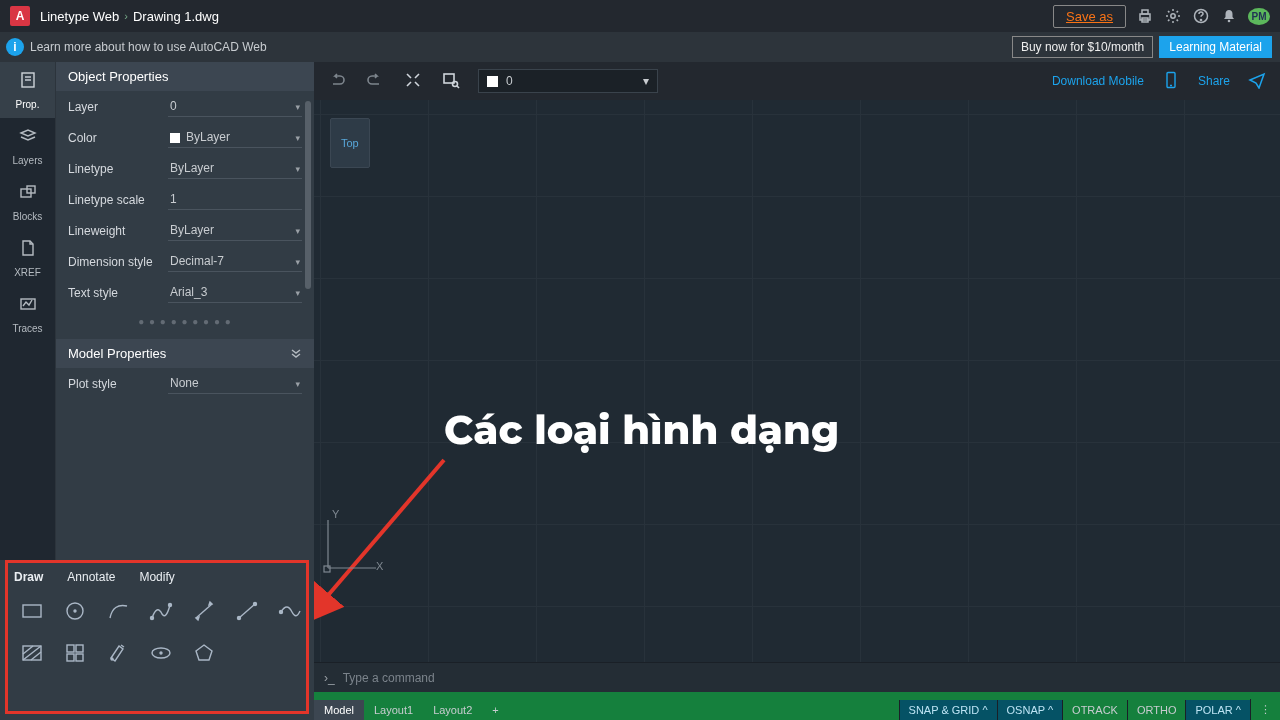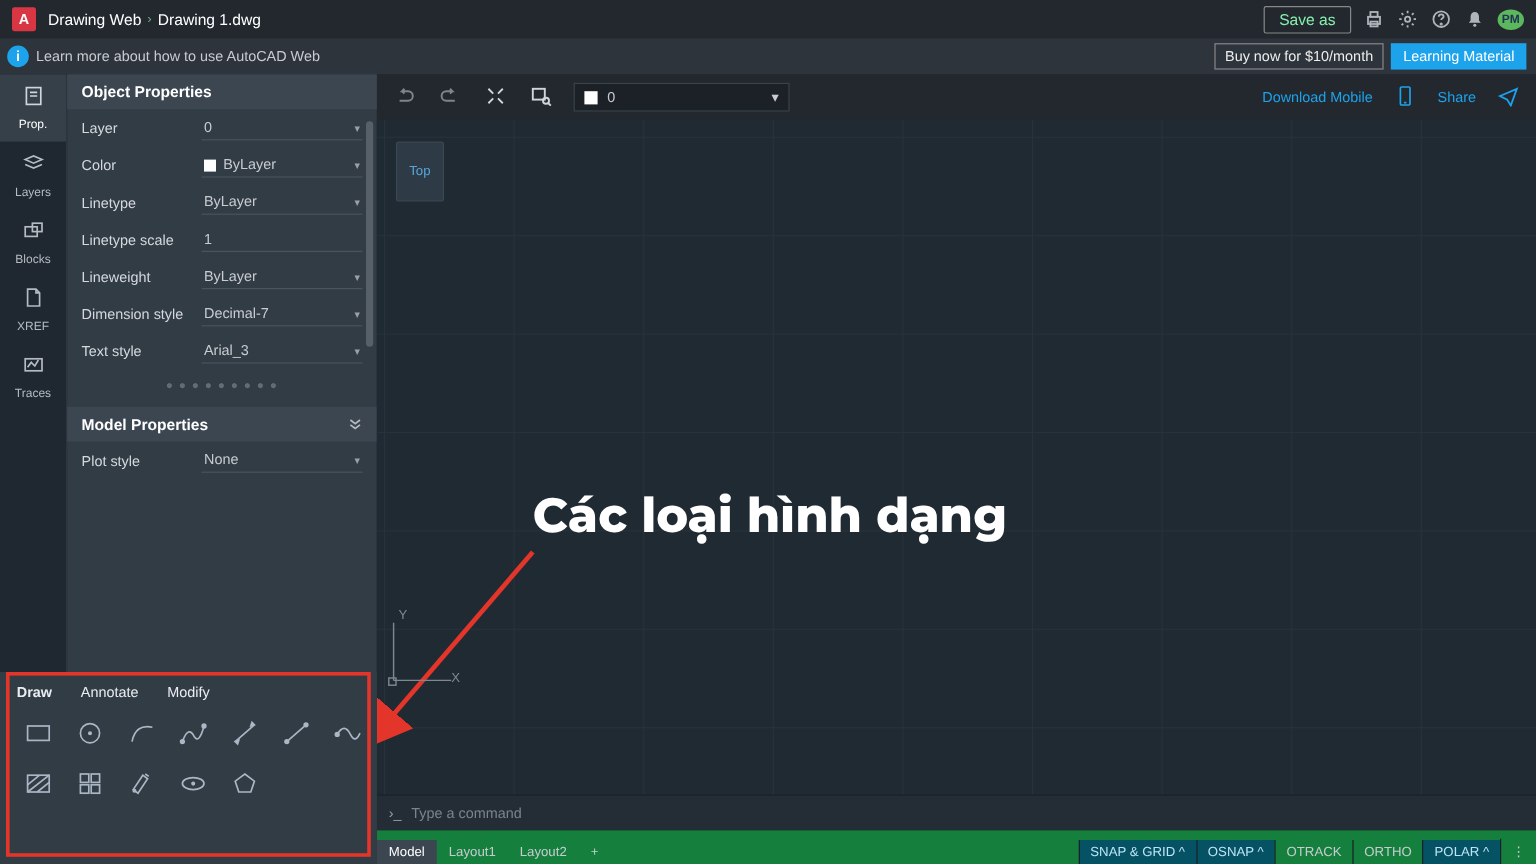--- a/index.html
+++ b/index.html
@@ -4,21 +4,21 @@
 <style>
   * { box-sizing: border-box; margin: 0; padding: 0; font-family: Arial, Helvetica, sans-serif; }
   body { background: #1f2730; color: #c8ccd0; width: 1280px; height: 720px; overflow: hidden; position: relative; }
 
   
   .topbar { height: 32px; background: #23282f; display: flex; align-items: center; padding: 0 10px; gap: 10px; }
   .logo { width: 20px; height: 20px; background: #d93644; display: flex; align-items: center; justify-content: center; color: #fff; font-weight: bold; font-size: 12px; border-radius: 2px; }
   .crumb { font-size: 13px; color: #fff; display: flex; align-items: center; gap: 5px; }
   .crumb .chev { color: #7a8; font-size: 11px; }
   .topbar-spacer { flex: 1; }
-  .saveas { border: 1px solid #888; padding: 3px 12px; font-size: 13px; color: #86efac; border-radius: 2px; }
+  .saveas { border: 1px solid #888; padding: 3px 12px; font-size: 13px; color: #f97316; border-radius: 2px; text-decoration: underline; }
   .top-ic { width: 18px; height: 18px; display: flex; align-items: center; justify-content: center; color: #aeb4bb; }
   .avatar { width: 22px; height: 17px; background: #5cb85c; border-radius: 50%; display: flex; align-items: center; justify-content: center; font-size: 10px; color: #235; font-weight: bold; }
 
   
   .infobar { height: 30px; background: #2d343b; display: flex; align-items: center; font-size: 12px; }
   .info-ic { width: 30px; display:flex; align-items:center; justify-content:center; }
   .info-ic span{ width:18px;height:18px;background:#1ca3ec;border-radius:50%;color:#fff;display:flex;align-items:center;justify-content:center;font-weight:bold;font-size:12px;}
   .infobar .msg { flex: 1; }
   .buy { border:1px solid #888; padding:3px 8px; font-size:12px; color:#eee; margin-right:6px;}
   .learn { background:#1ca3ec; color:#fff; padding:4px 10px; font-size:12px; margin-right:8px;}
@@ -27,21 +27,21 @@
   .main { display: flex; height: calc(720px - 62px); }
 
   
   .rail { width: 56px; background: #1f2730; border-right: 1px solid #2c343c; display:flex;flex-direction:column;}
   .rail .tab { display:flex;flex-direction:column;align-items:center;justify-content:center;height:56px;font-size:10px;color:#b5bbc1;gap:4px;}
   .rail .tab.active{background:#364049;color:#fff;}
   .rail .tab .ic{font-size:18px;}
 
   
   .side { width: 258px; background: #323c45; display:flex; flex-direction:column; position: relative;}
-  .section { background:#3c4651; padding:7px 12px; font-weight:bold; font-size:13px; color:#fff;}
+  .section { background:#3c4651; padding:7px 12px; font-weight:normal; font-size:13px; color:#fff;}
   .section.model{display:flex;align-items:center;margin-top:12px;}
   .section.model svg{margin-left:auto;}
   .props{padding:0 12px 8px; position:relative;}
   .row{display:flex;align-items:center;height:31px;font-size:12px;}
   .row .lbl{width:100px;color:#d5d9de;}
   .row .val{flex:1;border-bottom:1px solid #4a545e;padding:3px 2px;position:relative;}
   .row .val .dd{position:absolute;right:2px;top:6px;color:#9aa0a6;font-size:9px;}
   .swatch{width:10px;height:10px;background:#fff;display:inline-block;margin-right:6px;vertical-align:middle;}
   .dots{ text-align:center; color:#636b74; letter-spacing:1px; font-size:10px;}
   .side-scroll{position:absolute;right:3px;top:10px;width:6px;height:188px;background:#576069;border-radius:3px;}
@@ -87,21 +87,21 @@
 
   
   .bell{width:16px;height:16px;}
 </style>
 </head>
 <body>
 
 <div class="topbar">
   <div class="logo">A</div>
   <div class="crumb">
-    <span>Drawing Web</span>
+    <span>Linetype Web</span>
     <span class="chev">›</span>
     <span>Drawing 1.dwg</span>
   </div>
   <div class="topbar-spacer"></div>
   <div class="saveas">Save as</div>
   <div class="top-ic">
       <svg width="16" height="16" viewBox="0 0 16 16" fill="none" stroke="#aeb4bb" stroke-width="1.5">
         <rect x="3" y="6" width="10" height="6"></rect>
         <rect x="5" y="2" width="6" height="4"></rect>
         <rect x="5" y="10" width="6" height="4"></rect>

